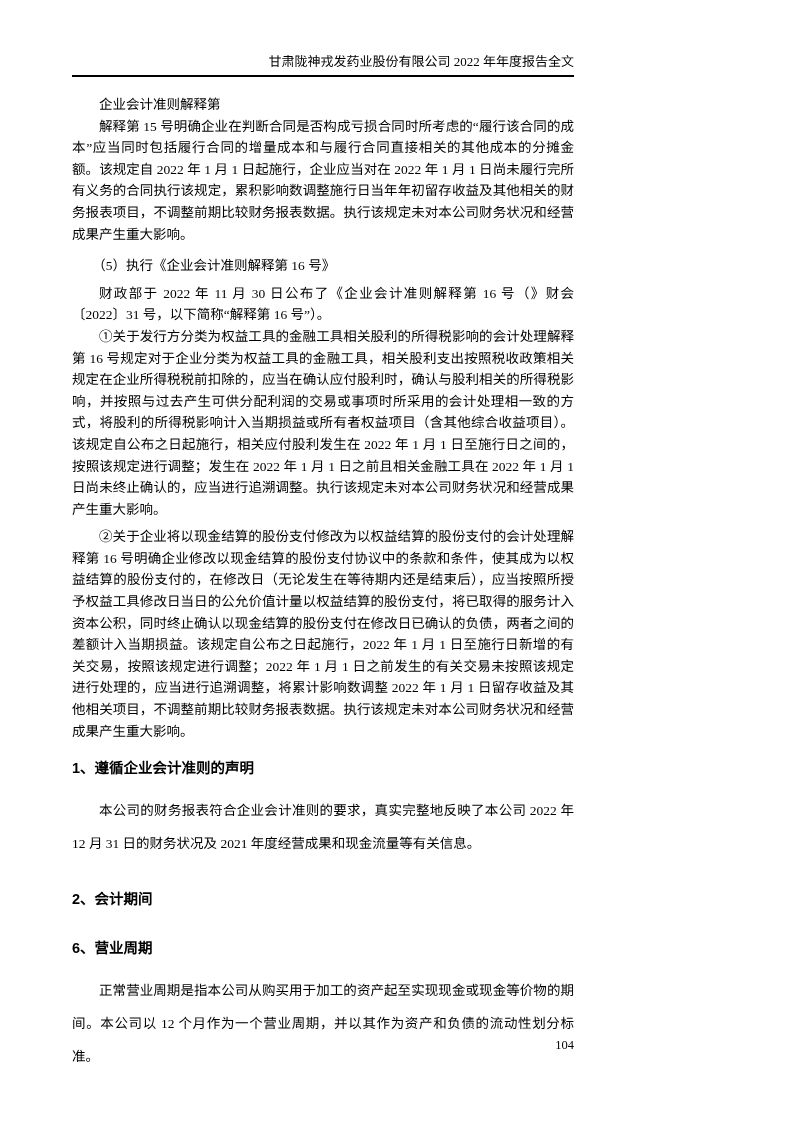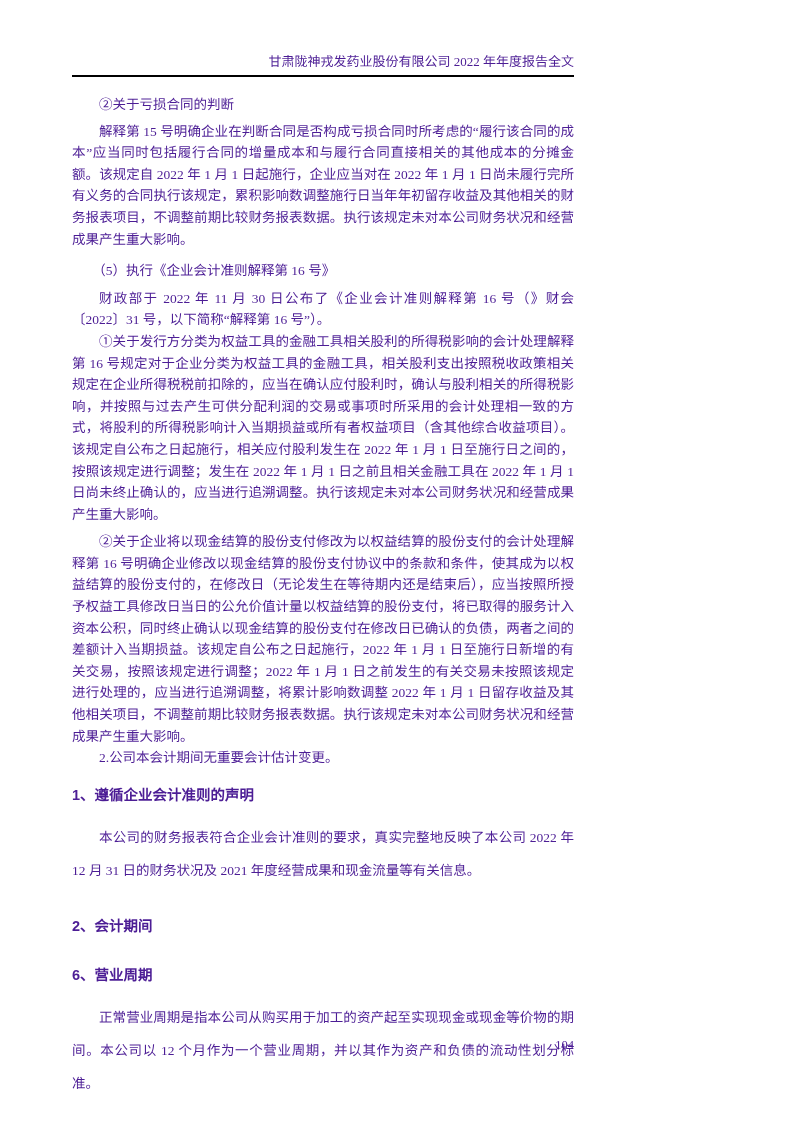--- a/index.html
+++ b/index.html
@@ -3,21 +3,21 @@
 <meta charset="utf-8">
 <style>
   * { margin: 0; padding: 0; box-sizing: border-box; }
   html, body { background: #ffffff; }
   .page {
     position: relative;
     width: 646px;
     height: 1122px;
     background: #ffffff;
     font-family: "Liberation Serif", "DejaVu Serif", serif;
-    color: #4c1d95;
+    color: #000000;
     overflow: hidden;
   }
   .report-header {
     position: absolute;
     top: 54px;
     left: 72px;
     right: 72px;
     text-align: right;
     font-size: 13px;
     line-height: 16px;
@@ -40,21 +40,21 @@
     font-size: 13.5px;
     line-height: 21.6px;
     text-indent: 2em;
   }
   .paren-head {
     font-size: 13.5px;
     line-height: 21.6px;
     text-indent: 1.5em;
   }
   .mt6  { margin-top: 6px; }
-  .mt5  { margin-top: 5px; }
+  .mt5  { }
   .mt8  { margin-top: 0; }
   .mt10 { margin-top: 10px; }
   .bold-head {
     font-size: 14.5px;
     font-weight: bold;
     line-height: 20px;
     margin-top: 29px;
     font-family: "Liberation Sans", "DejaVu Sans", sans-serif;
   }
   .bold-head.first { margin-top: 16px; }
@@ -74,33 +74,32 @@
 </style>
 </head>
 <body>
 
 <div class="page">
 
   <div class="report-header">甘肃陇神戎发药业股份有限公司 2022 年年度报告全文</div>
 
   <div class="content">
 
-    <div class="sub-head mt6">②关于亏损合同的判断</div>
+    <div class="sub-head mt6">企业会计准则解释第</div>
 
     <div class="dense mt5">解释第 15 号明确企业在判断合同是否构成亏损合同时所考虑的“履行该合同的成本”应当同时包括履行合同的增量成本和与履行合同直接相关的其他成本的分摊金额。该规定自 2022 年 1 月 1 日起施行，企业应当对在 2022 年 1 月 1 日尚未履行完所有义务的合同执行该规定，累积影响数调整施行日当年年初留存收益及其他相关的财务报表项目，不调整前期比较财务报表数据。执行该规定未对本公司财务状况和经营成果产生重大影响。</div>
 
     <div class="paren-head mt10">（5）执行《企业会计准则解释第 16 号》</div>
 
     <div class="dense mt6">财政部于 2022 年 11 月 30 日公布了《企业会计准则解释第 16 号（》财会〔2022〕31 号，以下简称“解释第 16 号”）。</div>
 
     <div class="dense mt8">①关于发行方分类为权益工具的金融工具相关股利的所得税影响的会计处理解释第 16 号规定对于企业分类为权益工具的金融工具，相关股利支出按照税收政策相关规定在企业所得税税前扣除的，应当在确认应付股利时，确认与股利相关的所得税影响，并按照与过去产生可供分配利润的交易或事项时所采用的会计处理相一致的方式，将股利的所得税影响计入当期损益或所有者权益项目（含其他综合收益项目）。该规定自公布之日起施行，相关应付股利发生在 2022 年 1 月 1 日至施行日之间的，按照该规定进行调整；发生在 2022 年 1 月 1 日之前且相关金融工具在 2022 年 1 月 1 日尚未终止确认的，应当进行追溯调整。执行该规定未对本公司财务状况和经营成果产生重大影响。</div>
 
     <div class="dense mt6">②关于企业将以现金结算的股份支付修改为以权益结算的股份支付的会计处理解释第 16 号明确企业修改以现金结算的股份支付协议中的条款和条件，使其成为以权益结算的股份支付的，在修改日（无论发生在等待期内还是结束后），应当按照所授予权益工具修改日当日的公允价值计量以权益结算的股份支付，将已取得的服务计入资本公积，同时终止确认以现金结算的股份支付在修改日已确认的负债，两者之间的差额计入当期损益。该规定自公布之日起施行，2022 年 1 月 1 日至施行日新增的有关交易，按照该规定进行调整；2022 年 1 月 1 日之前发生的有关交易未按照该规定进行处理的，应当进行追溯调整，将累计影响数调整 2022 年 1 月 1 日留存收益及其他相关项目，不调整前期比较财务报表数据。执行该规定未对本公司财务状况和经营成果产生重大影响。</div>
 
-    <div class="sub-head mt8">2.公司本会计期间无重要会计估计变更。</div>
 
     <div class="bold-head first">1、遵循企业会计准则的声明</div>
 
     <div class="loose">本公司的财务报表符合企业会计准则的要求，真实完整地反映了本公司 2022 年 12 月 31 日的财务状况及 2021 年度经营成果和现金流量等有关信息。</div>
 
     <div class="bold-head">2、会计期间</div>
 
 
     <div class="bold-head">6、营业周期</div>
 

